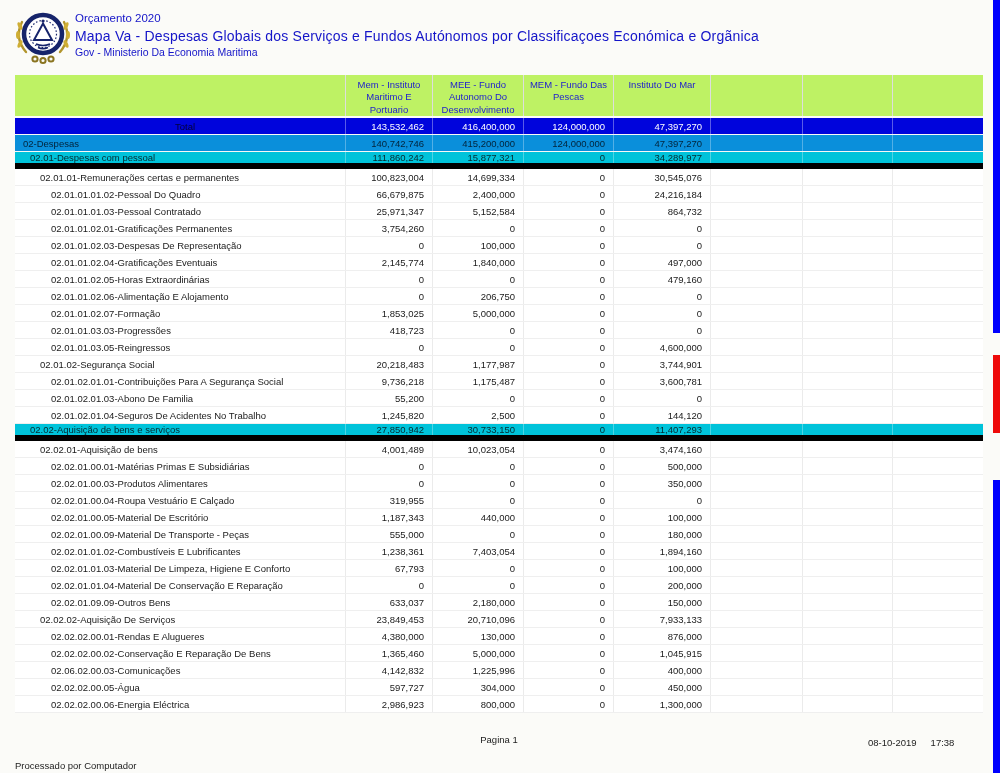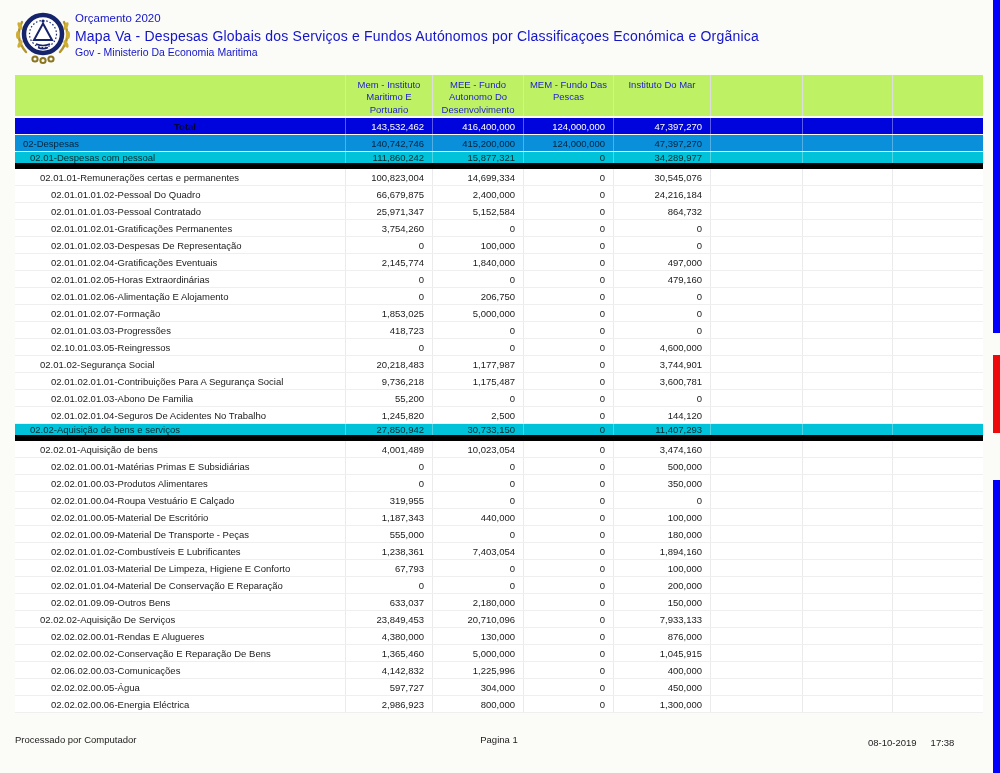--- a/index.html
+++ b/index.html
@@ -30,33 +30,33 @@
   .thead .hcell:first-child{border-left:none;}
   .trow{height:17px;background:#fff;border-bottom:1px solid #efefef;box-sizing:border-box;}
   .trow .cell{box-sizing:border-box;border-left:1px solid #ebebeb;height:100%;
     display:flex;align-items:center;overflow:hidden;white-space:nowrap;}
   .trow .cell:first-child{border-left:none;}
   .cell.num{justify-content:flex-end;padding-right:8px;}
   .cell.lab{padding-left:8px;}
   
   .trow.total{background:#0004dc;border-bottom:1px solid #f8f8f6;}
   .trow.total .cell{border-left-color:rgba(255,255,255,.35);}
-  .trow.total .lab{justify-content:center;padding-left:10px;color:#00013a;font-weight:bold;}
+  .trow.total .lab{justify-content:center;padding-left:10px;color:#00013a;}
   .trow.total .num{color:#ffffff;}
   .trow.l1{background:#0a8fdb;border-bottom:1px solid #f8f8f6;}
   .trow.l1 .cell{border-left-color:rgba(255,255,255,.3);color:#03233a;}
   .trow.l2{background:#00c3da;border-bottom:6px solid #000000;}
   .trow.l2 .cell{border-left-color:rgba(255,255,255,.3);color:#032a30;}
   .lab.ind-l1{padding-left:8px;}
   .lab.ind-l2{padding-left:15px;}
   .lab.ind-l3{padding-left:25px;}
   .lab.ind-l4{padding-left:36px;}
 
   
-  .footer-left{position:absolute;left:15px;top:734px;font-size:9.5px;color:#222;}
+  .footer-left{position:absolute;left:15px;top:760px;font-size:9.5px;color:#222;}
   .footer-center{position:absolute;left:15px;top:734px;width:968px;text-align:center;font-size:9.5px;color:#222;}
   .footer-date{position:absolute;left:868px;top:737px;font-size:9.5px;color:#222;}
   .footer-date span{margin-right:14px;}
   
   .edge-bar{position:absolute;width:7px;left:993px;}
   .edge-blue-top{top:0;height:333px;background:#0000fe;}
   .edge-red{top:355px;height:78px;background:#ee0a0a;}
   .edge-blue-bottom{top:480px;height:293px;background:#0000fe;}
 </style>
 </head>
@@ -254,21 +254,21 @@
         <div class="cell lab ind-l4">02.01.01.03.03-Progressões</div>
         <div class="cell num">418,723</div>
         <div class="cell num">0</div>
         <div class="cell num">0</div>
         <div class="cell num">0</div>
         <div class="cell num"></div>
         <div class="cell num"></div>
         <div class="cell num"></div>
       </div>
       <div class="grid-row trow l4">
-        <div class="cell lab ind-l4">02.10.01.03.05-Reingressos</div>
+        <div class="cell lab ind-l4">02.01.01.03.05-Reingressos</div>
         <div class="cell num">0</div>
         <div class="cell num">0</div>
         <div class="cell num">0</div>
         <div class="cell num">4,600,000</div>
         <div class="cell num"></div>
         <div class="cell num"></div>
         <div class="cell num"></div>
       </div>
       <div class="grid-row trow l3">
         <div class="cell lab ind-l3">02.01.02-Segurança Social</div>

